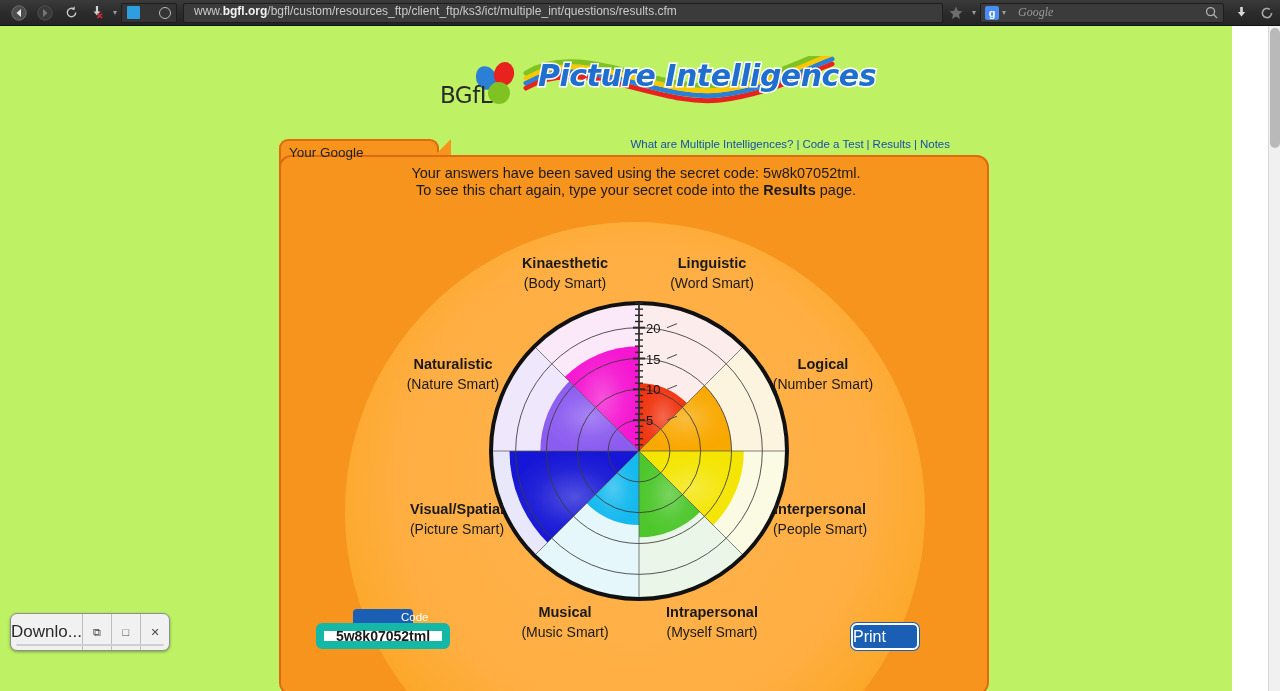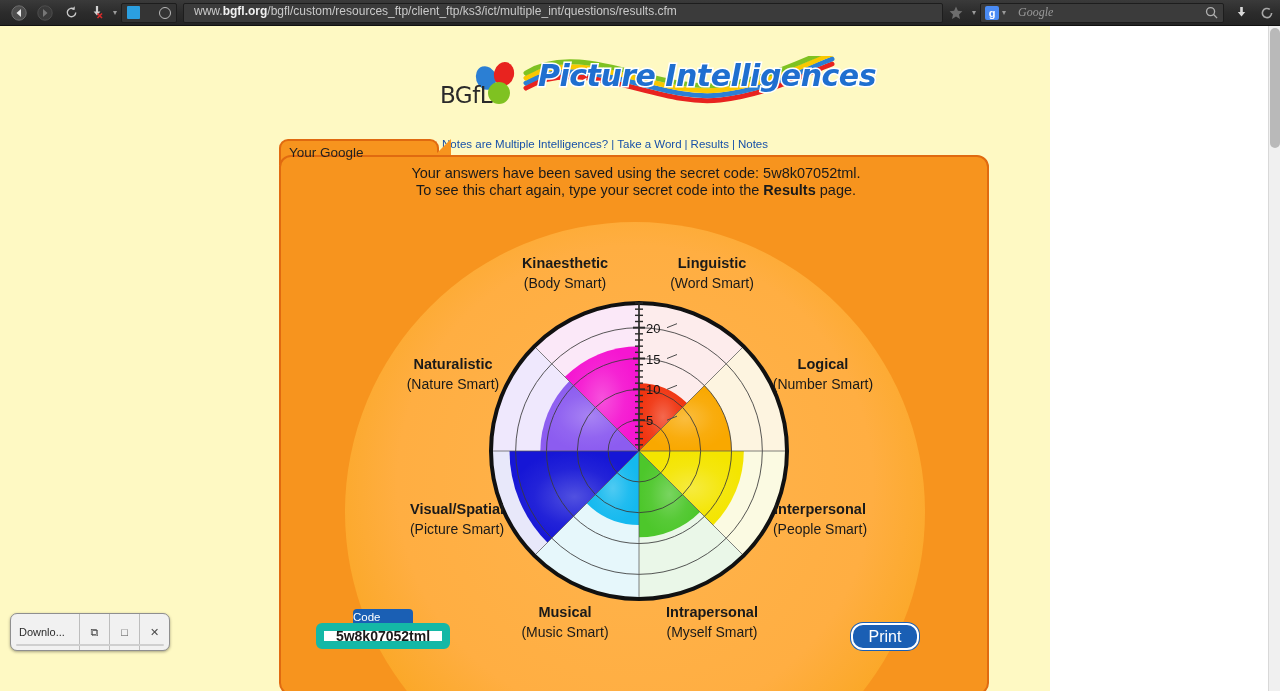--- a/index.html
+++ b/index.html
@@ -57,22 +57,22 @@
     border-radius: 2px; flex: 0 0 auto;
   }
   #search-placeholder {
     font-size: 12px; color: #9a9a9a; font-style: italic; margin-left: 12px; flex: 1;
     font-family: "Liberation Serif", serif;
   }
   .caret { font-size: 8px; color: #9b9b9b; margin-left: 3px; }
 
   
   #page {
-    position: absolute; left: 0; top: 26px; width: 1050px; height: 665px;
-    background: #fef9c3; overflow: hidden;
+    position: absolute; left: 0; top: 26px; width: 1232px; height: 665px;
+    background: #bef264; overflow: hidden;
   }
   #scrollbar-track {
     position: absolute; right: 0; top: 26px; width: 12px; height: 665px;
     background: #f0f0f0; border-left: 1px solid #d8d8d8;
   }
   #scrollbar-thumb {
     position: absolute; left: 1px; top: 2px; width: 10px; height: 120px;
     background: #b9b9b9; border-radius: 5px;
   }
 
@@ -140,45 +140,45 @@
   #msg-line2 { top: 25px; }
   #msg-line2 b { font-weight: bold; }
 
   
   #chart-wrap { position: absolute; left: 0; top: 0; width: 710px; height: 540px; }
 
   
   #code-badge {
     position: absolute; left: 353px; top: 583px; width: 60px; height: 16px;
     background: #1a5fb4; border-radius: 4px 4px 0 0;
-    color: #ffffff; font-size: 11.5px; line-height: 16px;
+    color: #ffffff; font-size: 11.5px; line-height: 16px; padding-left: 48px;
   }
   #code-box {
     position: absolute; left: 316px; top: 597px; width: 134px; height: 26px;
     background: #ffffff; border: 8px solid #14b8a6; border-radius: 6px;
     display: flex; align-items: center; justify-content: center;
     font-size: 14px; font-weight: bold; color: #1a1a1a;
   }
   #print-button {
     position: absolute; left: 851px; top: 597px; width: 68px; height: 27px;
-    background: #1a5fb4; border: 2px solid #ffffff; border-radius: 12px;
-    color: #ffffff; font-size: 16px; text-align: center; line-height: 24px;
+    background: #1a5fb4; border: 2px solid #ffffff; border-radius: 6px;
+    color: #ffffff; font-size: 16px; text-align: left; line-height: 24px;
     box-shadow: 0 0 0 1px #1a5fb4;
   }
 
   
   #download-popup {
     position: absolute; left: 10px; top: 587px; width: 160px; height: 38px;
     background: #f1f1f1; border: 1px solid #8f8f8f; border-radius: 7px;
     box-shadow: 0 1px 3px rgba(0,0,0,.35);
     display: flex; align-items: stretch;
   }
   #dl-title {
-    flex: 1; display: flex; align-items: center; padding-left: 8px;
-    font-size: 11px; color: #2b2b2b;
+    flex: 1; display: flex; align-items: center; padding-left: 0;
+    font-size: 17px; color: #2b2b2b;
   }
   .dl-btn {
     width: 30px; border-left: 1px solid #bdbdbd;
     display: flex; align-items: center; justify-content: center;
     color: #4a4a4a; font-size: 11px;
   }
   #dl-underline {
     position: absolute; left: 16px; top: 618px; width: 148px; height: 2px;
     background: #cfcfcf; border-radius: 1px;
   }
@@ -267,21 +267,21 @@
         <path d="M6 32 C 60 -2, 140 52, 200 44 C 250 38, 285 18, 312 8" fill="none" stroke="#e8231f" stroke-width="5" stroke-linecap="round"></path>
         <path d="M6 27 C 60 -7, 140 47, 200 39 C 250 33, 285 13, 312 3" fill="none" stroke="#2b7fd4" stroke-width="5" stroke-linecap="round"></path>
         <path d="M6 22 C 60 -12, 140 42, 200 34 C 250 28, 285 8, 312 -2" fill="none" stroke="#f9c800" stroke-width="5" stroke-linecap="round"></path>
         <path d="M6 17 C 60 -17, 140 37, 200 29 C 250 23, 285 3, 312 -7" fill="none" stroke="#7fc221" stroke-width="5" stroke-linecap="round"></path>
       </svg>
       <span id="mi-title">Picture Intelligences</span>
     </div>
   </div>
 
   <div id="nav-links">
-    <a>Notes are Multiple Intelligences?</a><span class="sep">|</span><a>Take a Word</a><span class="sep">|</span><a>Results</a><span class="sep">|</span><a>Notes</a>
+    <a>What are Multiple Intelligences?</a><span class="sep">|</span><a>Code a Test</a><span class="sep">|</span><a>Results</a><span class="sep">|</span><a>Notes</a>
   </div>
 
   <div id="results-tab"></div>
   <div id="results-tab-slant"></div>
   <span id="results-tab-label">Your Google</span>
 
   <div id="panel">
     <div id="panel-glow"></div>
 
     <div id="msg-line1">Your answers have been saved using the secret code: 5w8k07052tml.</div>

